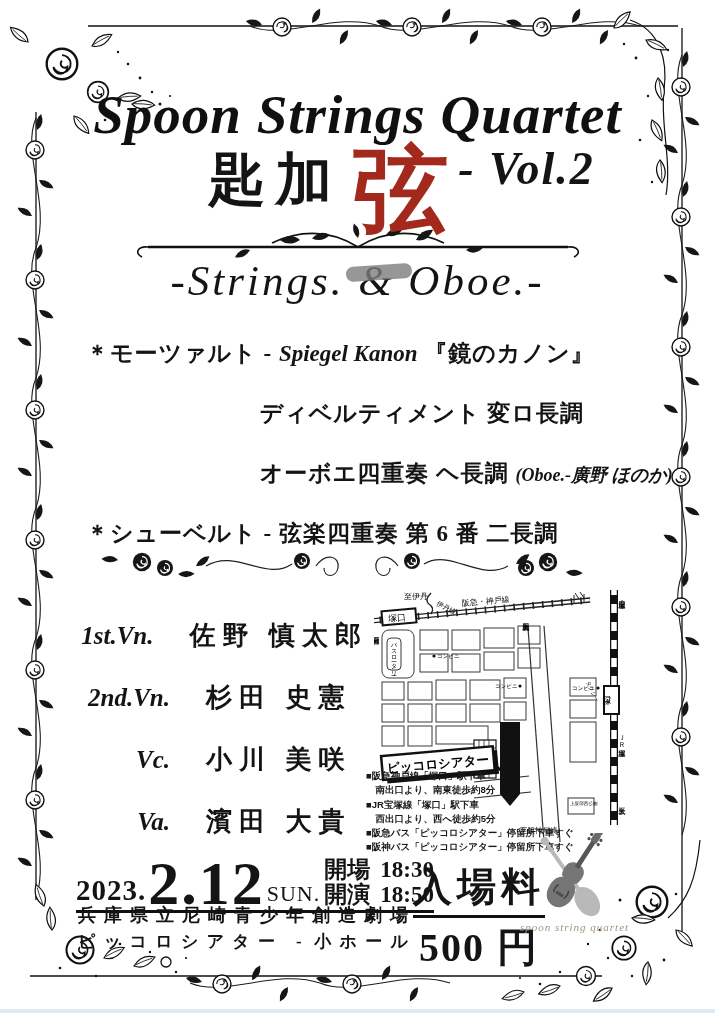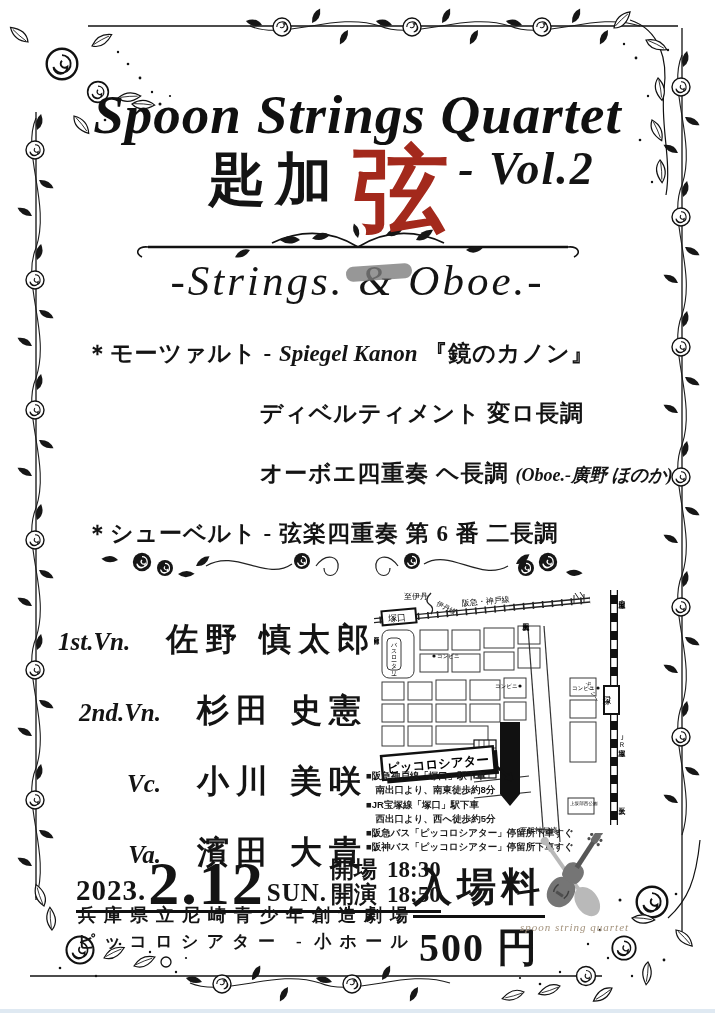--- a/index.html
+++ b/index.html
@@ -26,35 +26,35 @@
   .program{position:absolute;left:86px;top:338px;width:590px;font-size:23px;font-weight:700;}
   .pline{margin-bottom:29px;white-space:nowrap;letter-spacing:1px;}
   .pline .indent{display:inline-block;width:167px;}
   .pline .en{font-style:italic;letter-spacing:0;}
   .pline .small{font-style:italic;font-size:18px;letter-spacing:0;}
 
   
   .members{position:absolute;left:58px;top:618px;width:310px;}
   .mrow{display:flex;align-items:baseline;margin-bottom:27px;gap:20px;}
   .mrow .part{width:112px;text-align:right;font-style:italic;font-weight:700;font-size:25px;letter-spacing:0;}
-  .mrow .name{margin-left:16px;font-weight:700;font-size:32px;letter-spacing:7px;white-space:nowrap;}
+  .mrow .name{margin-left:16px;font-weight:700;font-size:26px;letter-spacing:7px;white-space:nowrap;}
 
   
   .mapwrap{position:absolute;left:374px;top:590px;width:268px;height:253px;}
   .map-label{font-family:"Liberation Sans",sans-serif;}
   .vtx{writing-mode:vertical-rl;}
   .access{position:absolute;left:366px;top:769px;width:230px;font-family:"Liberation Sans",sans-serif;
           font-size:9.5px;line-height:1.5;font-weight:600;color:#1a1a1a;white-space:nowrap;}
 
   
   .daterow{position:absolute;left:76px;top:858px;display:flex;align-items:flex-end;
            border-bottom:3.5px solid #101010;padding-bottom:3px;}
   .daterow .year{font-weight:700;font-size:29px;letter-spacing:1px;}
   .daterow .big{font-weight:700;font-size:62px;line-height:.78;letter-spacing:2px;margin:0 2px;}
-  .daterow .day{font-weight:700;font-size:25px;letter-spacing:1px;margin-right:4px;}
+  .daterow .day{font-weight:400;font-size:22px;letter-spacing:1px;margin-right:4px;}
   .times{display:flex;flex-direction:column;gap:1px;font-weight:700;font-size:23px;line-height:1.05;}
   .times .trow{display:flex;gap:10px;}
   .venue{position:absolute;left:78px;top:903px;width:330px;font-weight:700;}
   .venue .v1{font-size:18px;text-align:justify;text-align-last:justify;}
   .venue .v2{font-size:17px;text-align:justify;text-align-last:justify;margin-top:3px;}
   .admission{position:absolute;left:409px;top:860px;width:140px;text-align:center;}
   .admission .lab{display:inline-block;font-weight:700;font-size:39px;letter-spacing:5px;
                   border-bottom:3.5px solid #101010;padding-bottom:1px;}
   .admission .price{font-weight:700;font-size:40px;letter-spacing:2px;margin-top:2px;white-space:nowrap;}
 

